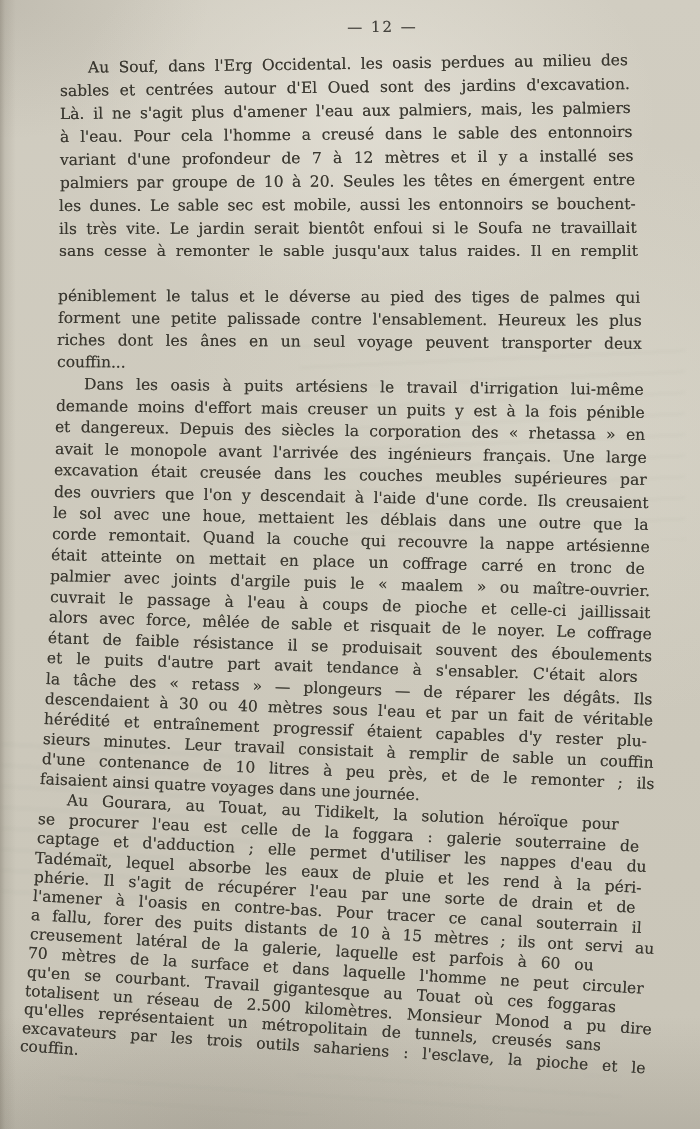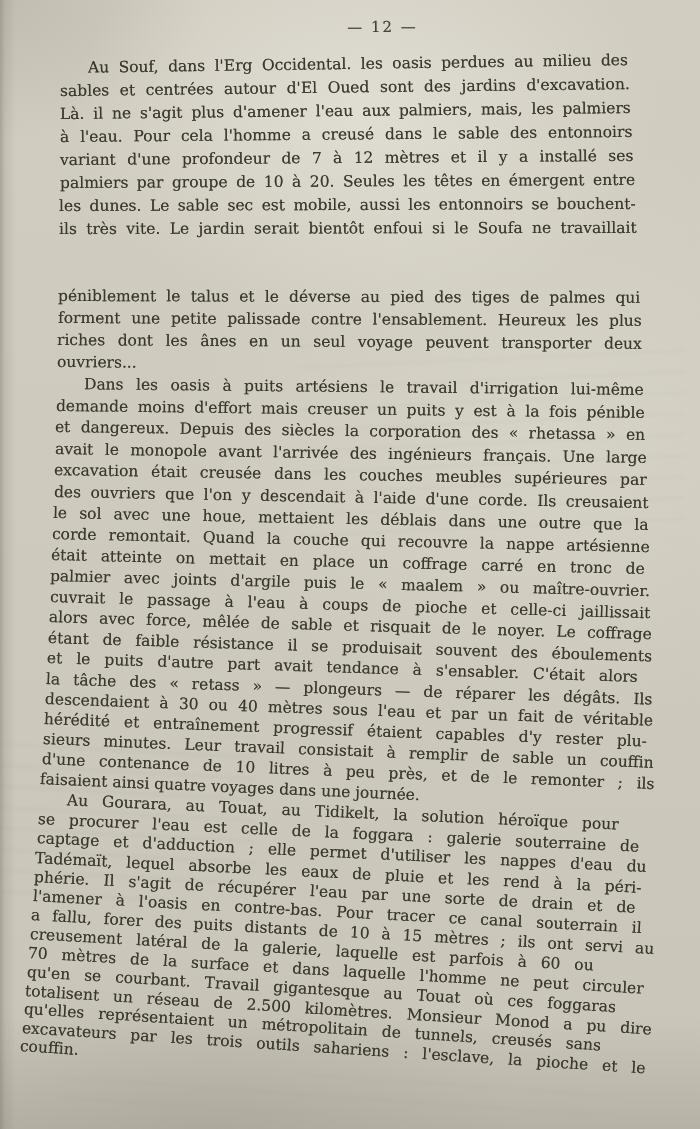--- a/index.html
+++ b/index.html
@@ -62,24 +62,25 @@
   <div class="page-number">— 12 —</div>
   <div class="text-block" style="color: rgb(57, 55, 47);">
       <div class="line" style="padding-left: 28px; left: 60px; top: 58px; transform: rotate(-0.8deg); word-spacing: 4.5px;">Au Souf, dans l'Erg Occidental. les oasis perdues au milieu des</div>
       <div class="line" style="left: 59.982px; top: 81.247px; transform: rotate(-0.702deg); word-spacing: 5.6px;">sables et centrées autour d'El Oued sont des jardins d'excavation.</div>
       <div class="line" style="left: 59.928px; top: 104.388px; transform: rotate(-0.604deg); word-spacing: 3.89091px;">Là. il ne s'agit plus d'amener l'eau aux palmiers, mais, les palmiers</div>
       <div class="line" style="left: 59.838px; top: 127.423px; transform: rotate(-0.506deg); word-spacing: 5.92727px;">à l'eau. Pour cela l'homme a creusé dans le sable des entonnoirs</div>
       <div class="line" style="left: 59.712px; top: 150.352px; transform: rotate(-0.408deg); word-spacing: 6.43077px;">variant d'une profondeur de 7 à 12 mètres et il y a installé ses</div>
       <div class="line" style="left: 59.55px; top: 173.175px; transform: rotate(-0.31deg); word-spacing: 3.58333px;">palmiers par groupe de 10 à 20. Seules les têtes en émergent entre</div>
       <div class="line" style="left: 59.352px; top: 195.892px; transform: rotate(-0.212deg); word-spacing: 3.49091px;">les dunes. Le sable sec est mobile, aussi les entonnoirs se bouchent-</div>
       <div class="line" style="left: 59.118px; top: 218.503px; transform: rotate(-0.114deg); word-spacing: 4.4px;">ils très vite. Le jardin serait bientôt enfoui si le Soufa ne travaillait</div>
+      <div class="line" style="left: 58.848px; top: 241.008px; transform: rotate(-0.016deg); word-spacing: 4.92727px;">sans cesse à remonter le sable jusqu'aux talus raides. Il en remplit</div>
       <div class="line" style="left: 58.2px; top: 285.7px; transform: rotate(0.18deg); word-spacing: 5.25px;">péniblement le talus et le déverse au pied des tiges de palmes qui</div>
       <div class="line" style="left: 57.822px; top: 307.887px; transform: rotate(0.278deg); word-spacing: 5.675px;">forment une petite palissade contre l'ensablement. Heureux les plus</div>
       <div class="line" style="left: 57.408px; top: 329.968px; transform: rotate(0.376deg); word-spacing: 7.58px;">riches dont les ânes en un seul voyage peuvent transporter deux</div>
-      <div class="line" style="left: 56.958px; top: 351.943px; transform: rotate(0.474deg);">ouvriers...</div>
+      <div class="line" style="left: 56.958px; top: 351.943px; transform: rotate(0.474deg);">couffin...</div>
       <div class="line" style="padding-left: 28px; left: 56.472px; top: 373.812px; transform: rotate(0.572deg); word-spacing: 7.51111px;">Dans les oasis à puits artésiens le travail d'irrigation lui-même</div>
       <div class="line" style="left: 55.95px; top: 395.575px; transform: rotate(0.67deg); word-spacing: 4.66667px;">demande moins d'effort mais creuser un puits y est à la fois pénible</div>
       <div class="line" style="left: 55.392px; top: 417.232px; transform: rotate(0.768deg); word-spacing: 5.4px;">et dangereux. Depuis des siècles la corporation des « rhetassa » en</div>
       <div class="line" style="left: 54.798px; top: 438.783px; transform: rotate(0.866deg); word-spacing: 6.42222px;">avait le monopole avant l'arrivée des ingénieurs français. Une large</div>
       <div class="line" style="left: 54.168px; top: 460.228px; transform: rotate(0.964deg); word-spacing: 7.9px;">excavation était creusée dans les couches meubles supérieures par</div>
       <div class="line" style="left: 53.502px; top: 481.567px; transform: rotate(1.062deg); word-spacing: 4.6px;">des ouvriers que l'on y descendait à l'aide d'une corde. Ils creusaient</div>
       <div class="line" style="left: 52.8px; top: 502.8px; transform: rotate(1.16deg); word-spacing: 7.16667px;">le sol avec une houe, mettaient les déblais dans une outre que la</div>
       <div class="line" style="left: 52.062px; top: 523.927px; transform: rotate(1.258deg); word-spacing: 7.15556px;">corde remontait. Quand la couche qui recouvre la nappe artésienne</div>
       <div class="line" style="left: 51.288px; top: 544.948px; transform: rotate(1.356deg); word-spacing: 9px;">était atteinte on mettait en place un coffrage carré en tronc de</div>
       <div class="line" style="left: 50.478px; top: 565.863px; transform: rotate(1.454deg); word-spacing: 8.72px;">palmier avec joints d'argile puis le « maalem » ou maître-ouvrier.</div>

